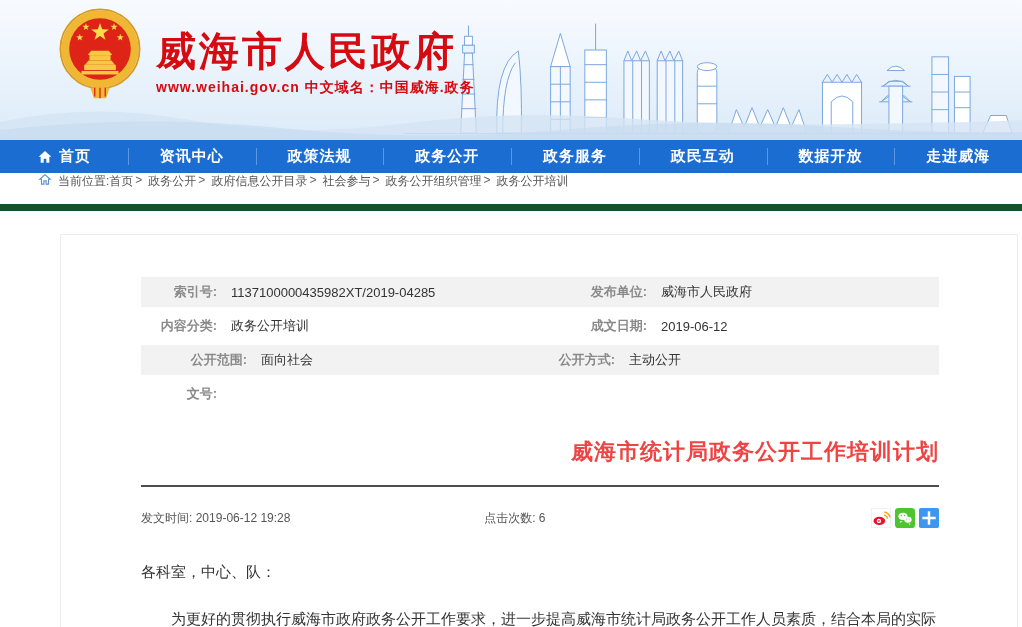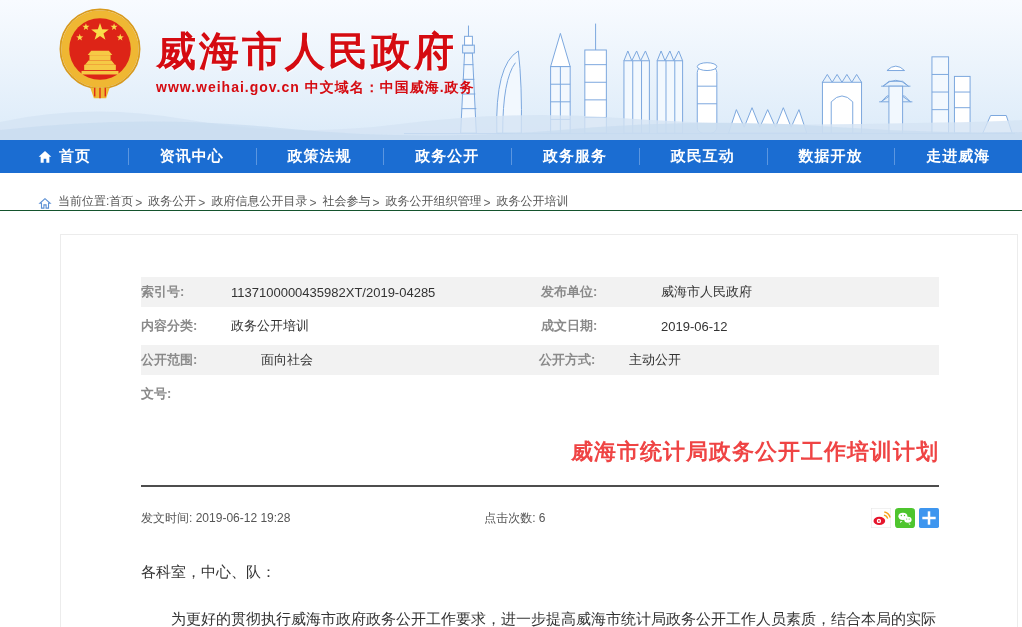--- a/index.html
+++ b/index.html
@@ -22,39 +22,39 @@
   
   .main-nav { display:flex; height:33px; background:#1b6dd2; align-items:stretch; }
   .nav-item { flex:1; display:flex; align-items:center; justify-content:center;
     color:#fff; font-size:15px; font-weight:bold; text-decoration:none; cursor:pointer;
     position:relative; letter-spacing:1px; }
   .nav-item + .nav-item::before { content:""; position:absolute; left:0; top:8px;
     width:1px; height:17px; background:#5democ; background:#5b96e0; }
   .nav-home-icon { width:16px; height:16px; margin-right:6px; }
 
   
-  .breadcrumb-bar { height:38px; display:flex; align-items:flex-end; padding-left:38px;
-    font-size:12px; color:#555; border-bottom:1px solid #14532d; background:#fff; }
+  .breadcrumb-bar { height:38px; display:flex; align-items:flex-start; padding-left:38px;
+    font-size:12px; color:#555; border-bottom:7px solid #14532d; background:#fff; }
   .bc-house-icon { width:14px; height:13px; margin-right:6px; }
   .bc-sep { margin:0 6px 0 2px; color:#666; }
   .bc-link { color:#555; text-decoration:none; cursor:pointer; }
 
   
   .page-main { background:#fff; padding-top:23px; }
   .content-card { margin-left:60px; width:958px; height:393px;
     border:1px solid #ececec; border-bottom:none; overflow:hidden; background:#fff; }
   .card-inner { padding:42px 78px 0 80px; }
 
   
   .info-row { display:flex; height:30px; margin-bottom:4px; align-items:center; font-size:13px; }
   .info-row.odd { background:#f2f2f2; }
   .info-cell { display:flex; align-items:center; }
   .info-cell.left { flex:0 0 400px; }
   .info-cell.right { flex:1; }
-  .info-label { color:#8a8a8a; font-weight:bold; }
+  .info-label { color:#8a8a8a; font-weight:bold; text-align:right; }
   .info-cell.left  .info-label { width:76px; }
   .info-cell.right .info-label { width:106px; }
   .info-value { margin-left:14px; color:#333; }
 
   
   .article-title { margin-top:28px; text-align:right; font-size:22px; font-weight:bold;
     color:#ef4444; letter-spacing:1px; }
   .title-divider { margin-top:18px; border-bottom:2px solid #4d4d4d; }
   .meta-row { position:relative; margin-top:20px; height:22px; display:flex;
     align-items:center; font-size:12px; color:#555; }

